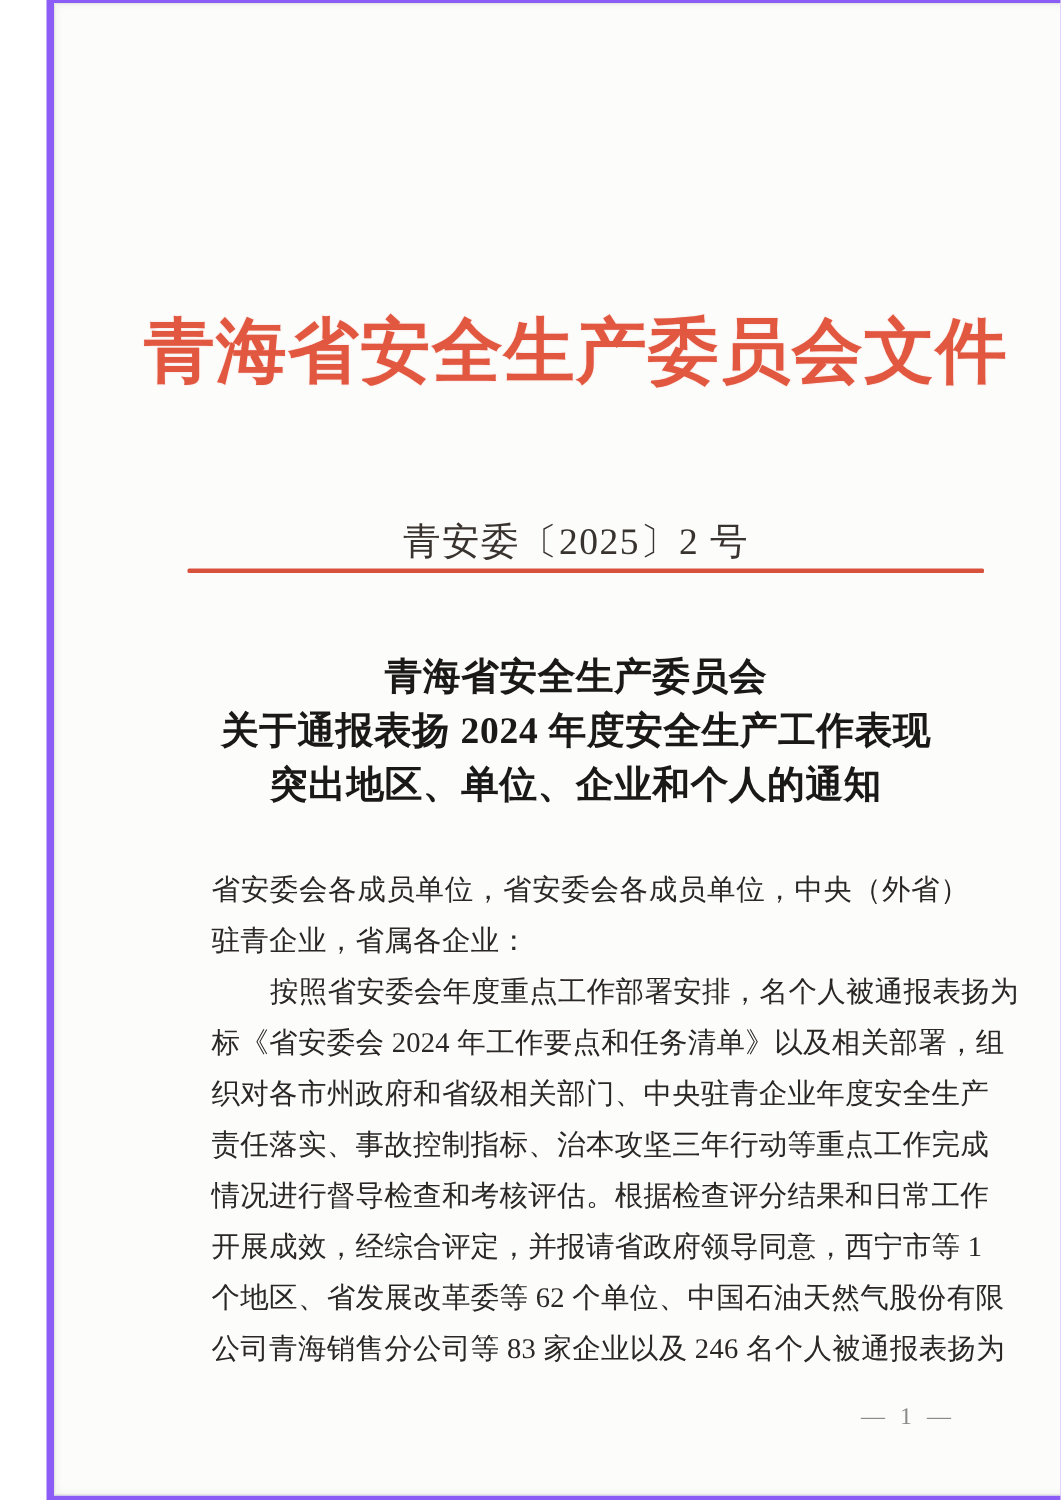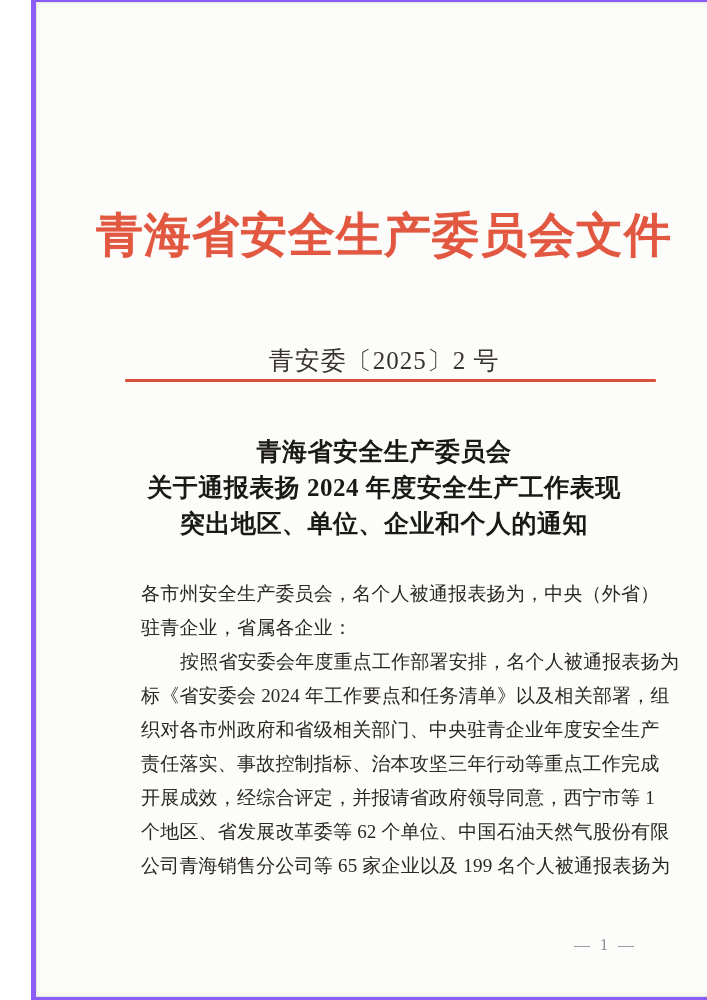--- a/index.html
+++ b/index.html
@@ -102,27 +102,28 @@
 
     <div class="redline"></div>
 
     <div class="doc-title">
       <div>青海省安全生产委员会</div>
       <div>关于通报表扬 2024 年度安全生产工作表现</div>
       <div>突出地区、单位、企业和个人的通知</div>
     </div>
 
     <div class="body-text">
-      <div class="line">各市州安全生产委员会，名个人被通报表扬为，中央（外省）</div>
+      <div class="line">省安委会各成员单位，省安委会各成员单位，中央（外省）</div>
       <div class="line plain">驻青企业，省属各企业：</div>
       <div class="line indent">按照省安委会年度重点工作部署安排，名个人被通报表扬为</div>
       <div class="line">标《省安委会 2024 年工作要点和任务清单》以及相关部署，组</div>
       <div class="line">织对各市州政府和省级相关部门、中央驻青企业年度安全生产</div>
       <div class="line">责任落实、事故控制指标、治本攻坚三年行动等重点工作完成</div>
+      <div class="line">情况进行督导检查和考核评估。根据检查评分结果和日常工作</div>
       <div class="line">开展成效，经综合评定，并报请省政府领导同意，西宁市等 1</div>
       <div class="line">个地区、省发展改革委等 62 个单位、中国石油天然气股份有限</div>
-      <div class="line">公司青海销售分公司等 65 家企业以及 199 名个人被通报表扬为</div>
+      <div class="line">公司青海销售分公司等 83 家企业以及 246 名个人被通报表扬为</div>
     </div>
 
     <div class="footer">— 1 —</div>
 
   </div>
 </div>
 
 </body></html>

